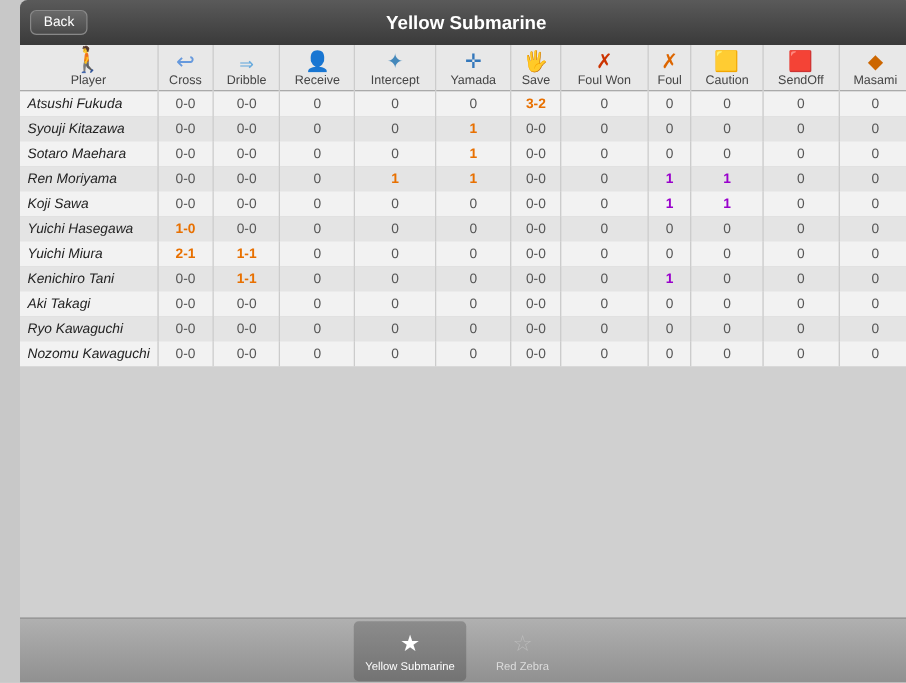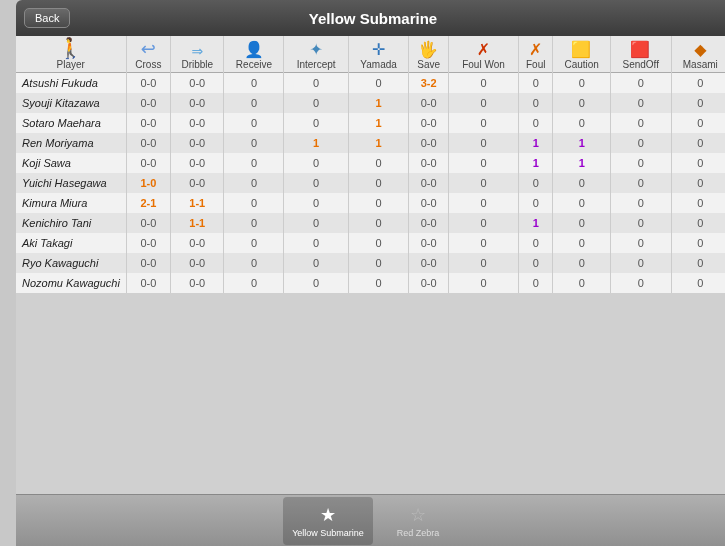--- a/index.html
+++ b/index.html
@@ -326,21 +326,21 @@
               <td>0</td>
               <td>0</td>
               <td>0-0</td>
               <td>0</td>
               <td>0</td>
               <td>0</td>
               <td>0</td>
               <td>0</td>
             </tr>
             <tr>
-              <td class="player-name">Kimura Miura</td>
+              <td class="player-name">Yuichi Miura</td>
               <td class="val-orange">2-1</td>
               <td class="val-orange">1-1</td>
               <td>0</td>
               <td>0</td>
               <td>0</td>
               <td>0-0</td>
               <td>0</td>
               <td>0</td>
               <td>0</td>
               <td>0</td>

